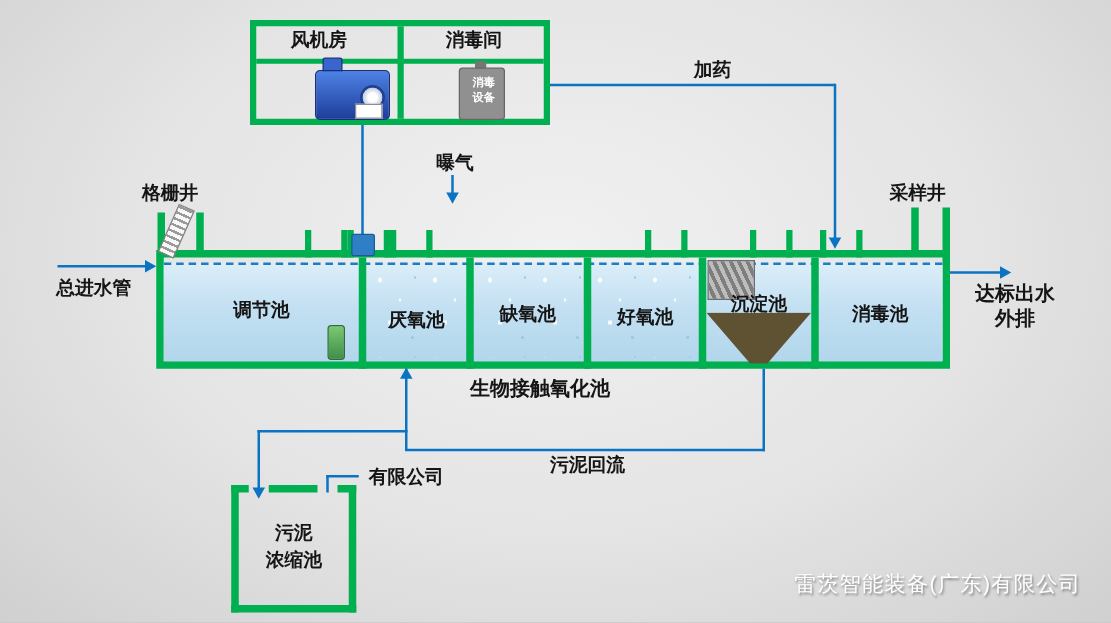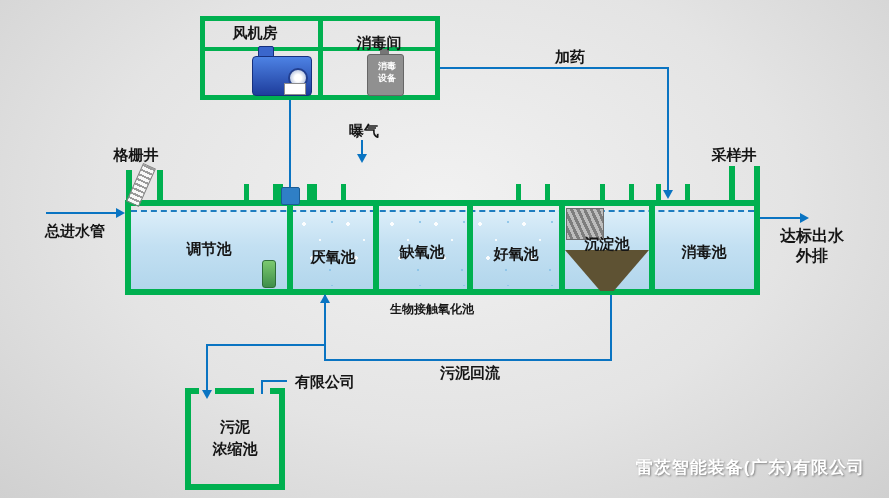--- a/index.html
+++ b/index.html
@@ -60,34 +60,34 @@
   .blower-strip{position:absolute;left:284px;top:83px;width:20px;height:10px;
     background:#ffffff;border:1px solid #8d8d8d;}
   .device{position:absolute;left:367px;top:54px;width:35px;height:40px;background:#909090;
     border:1px solid #666;border-radius:3px;z-index:3;}
   .device-cap{position:absolute;left:380px;top:49px;width:9px;height:6px;background:#767676;}
   .device-text{position:absolute;left:367px;top:60px;width:40px;color:#fff;font-size:9px;
     font-weight:bold;text-align:center;line-height:1.35;z-index:4;}
   .sludge-tank{position:absolute;left:185px;top:388px;width:100px;height:102px;box-sizing:border-box;
     border:6px solid #00b050;border-top:none;z-index:5;}
   .topseg{position:absolute;top:388px;height:6px;background:#00b050;z-index:5;}
-  .company{position:absolute;right:24px;top:456px;color:#ffffff;font-weight:bold;font-size:17px;
+  .company{position:absolute;right:24px;top:456px;color:#ffffff;font-weight:normal;font-size:17px;
     letter-spacing:1px;text-shadow:1px 1px 2px rgba(0,0,0,.4);z-index:30;}
 </style>
 </head>
 <body>
 
 <div class="stage">
 
 
   <div class="equip-box"></div>
   <div class="abs green" style="left:318px;top:21px;width:5px;height:74px;"></div>
   <div class="abs green" style="left:205px;top:47px;width:230px;height:4px;"></div>
   <div class="lbl" style="left:205px;top:24px;width:100px;">风机房</div>
-  <div class="lbl" style="left:323px;top:24px;width:112px;margin-top:10px;">消毒间</div>
+  <div class="lbl" style="left:323px;top:24px;width:112px;">消毒间</div>
 
   <div class="blower-pipe"></div>
   <div class="blower-body"></div>
   <div class="blower-fan"></div>
   <div class="blower-strip"></div>
 
   <div class="device-cap"></div>
   <div class="device"></div>
   <div class="device-text">
     <div>消毒</div>
@@ -145,21 +145,21 @@
   <div class="lbl" style="left:766px;top:246px;width:92px;font-size:16px;">外排</div>
   <div class="lbl" style="left:766px;top:226px;width:92px;font-size:16px;">达标出水</div>
 
   <div class="lbl" style="left:169px;top:240px;width:80px;">调节池</div>
   <div class="lbl" style="left:293px;top:248px;width:80px;">厌氧池</div>
   <div class="lbl" style="left:382px;top:243px;width:80px;">缺氧池</div>
   <div class="lbl" style="left:476px;top:245px;width:80px;">好氧池</div>
   <div class="lbl" style="left:567px;top:235px;width:80px;">沉淀池</div>
   <div class="lbl" style="left:664px;top:243px;width:80px;">消毒池</div>
 
-  <div class="lbl" style="left:352px;top:302px;width:160px;font-size:12px;">生物接触氧化池</div>
+  <div class="lbl" style="left:352px;top:302px;width:160px;font-size:16px;">生物接触氧化池</div>
 
   <div class="vline" style="left:610px;top:295px;height:66px;"></div>
   <div class="hline" style="left:324px;top:359px;width:288px;"></div>
   <div class="vline" style="left:324px;top:295px;height:65px;"></div>
   <div class="arr arr-u" style="left:320px;top:294px;"></div>
   <div class="lbl" style="left:430px;top:364px;width:80px;">污泥回流</div>
 
   <div class="hline" style="left:206px;top:344px;width:120px;"></div>
   <div class="vline" style="left:206px;top:344px;height:48px;"></div>
   <div class="arr arr-d" style="left:202px;top:390px;"></div>

